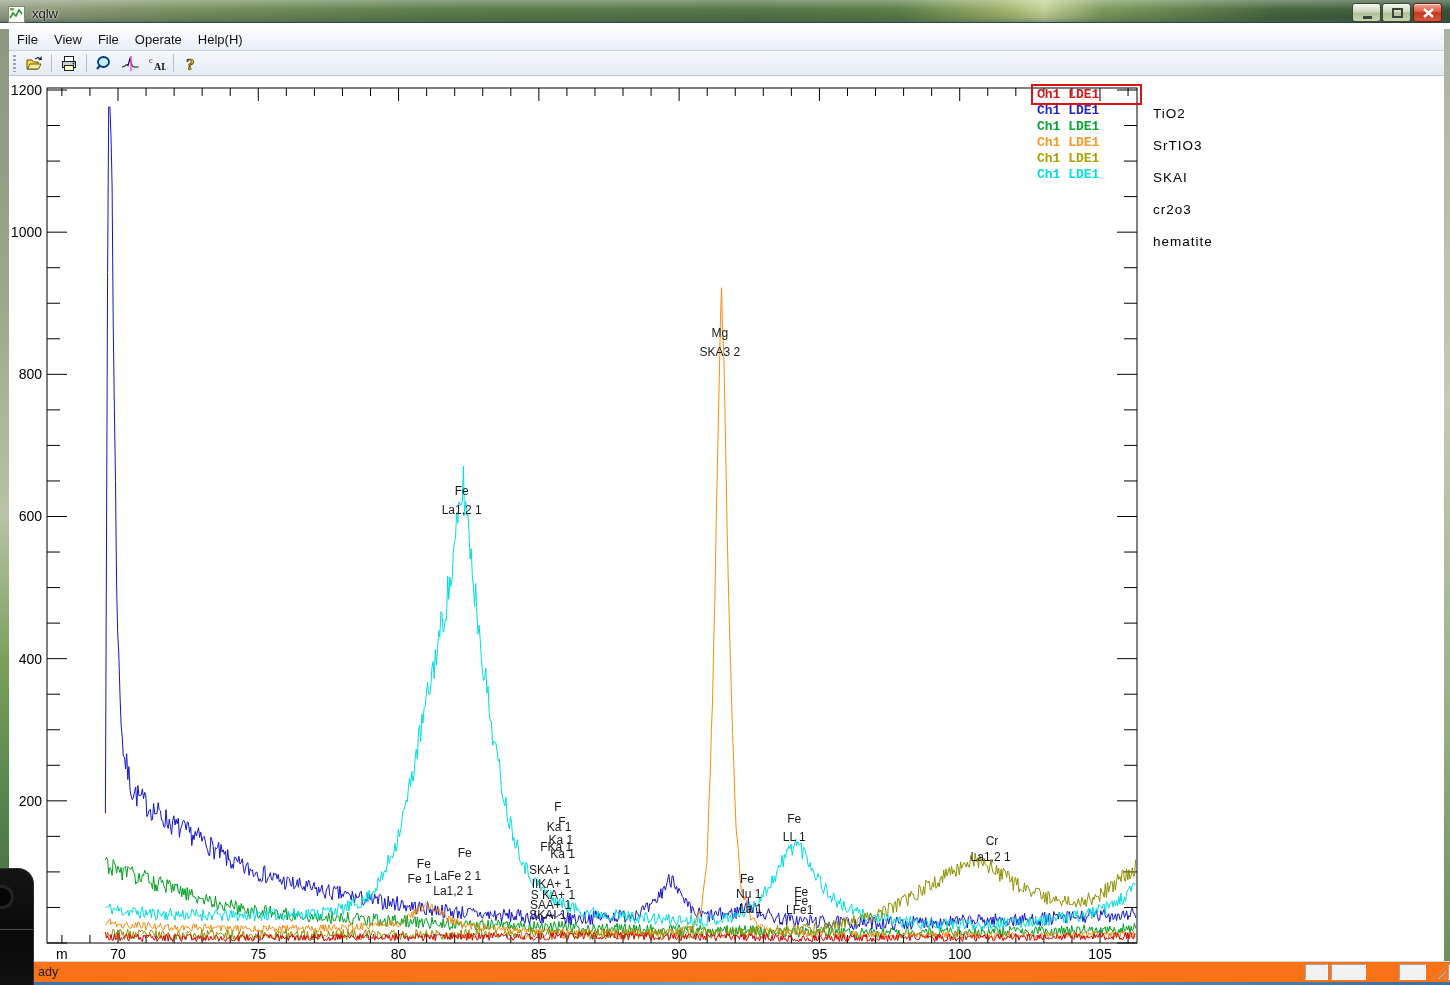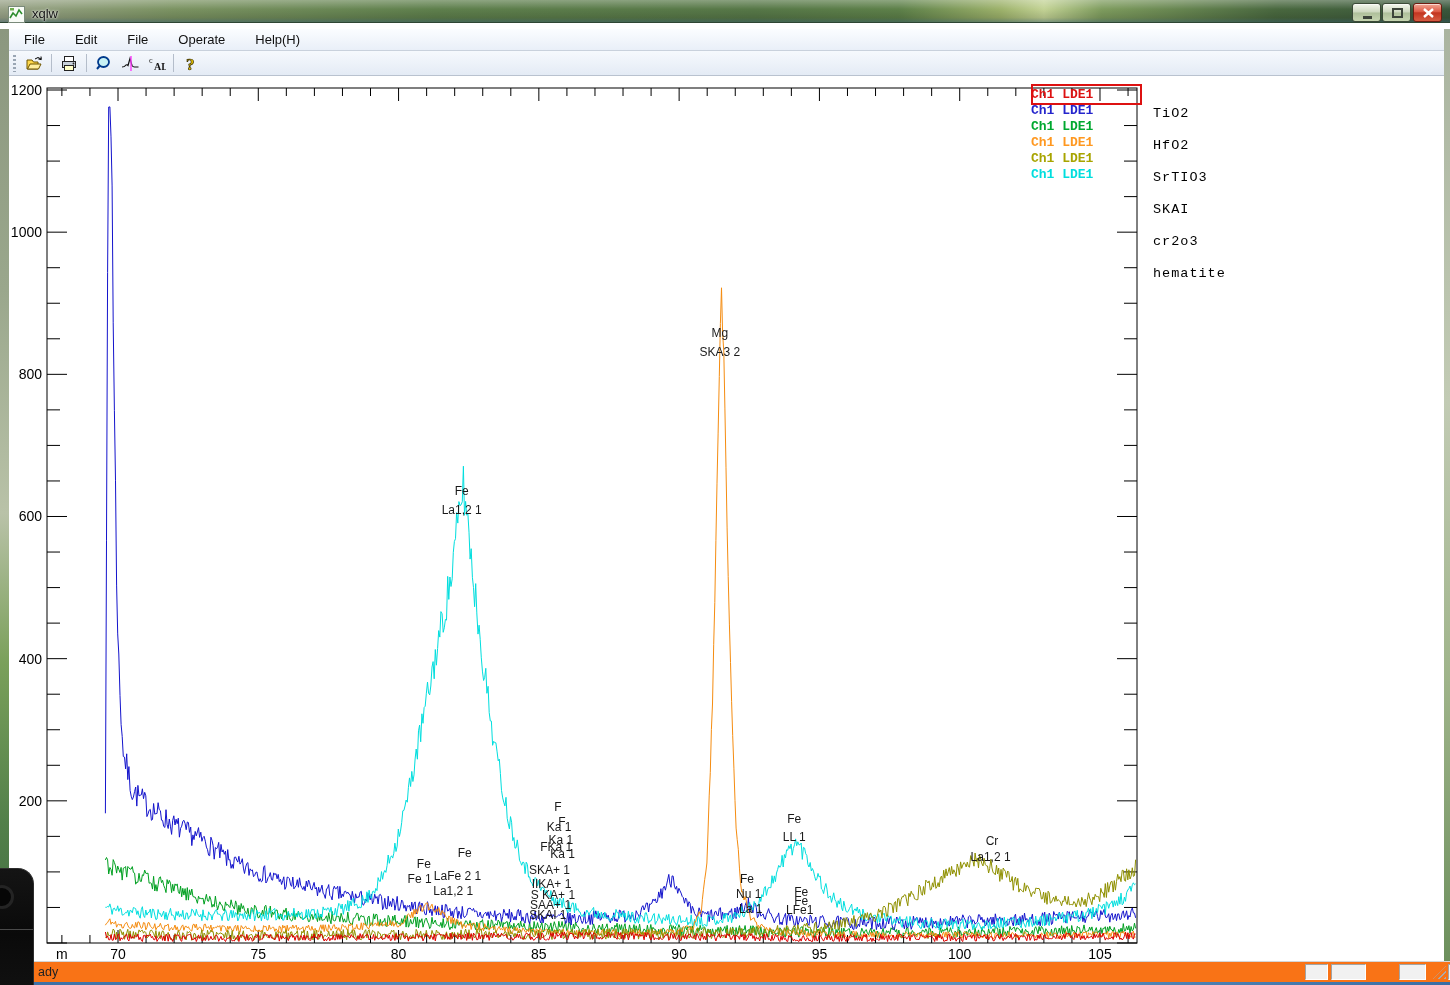--- a/index.html
+++ b/index.html
@@ -28,45 +28,45 @@
     background:linear-gradient(180deg,#8b977f,#9aa78c 28%,#b9c2a8 52%,#7aa05a 68%,#52804a 85%,#3f6a40); }
   .border-right { position:absolute; right:0; top:29px; width:6px; height:932px;
     background:linear-gradient(180deg,#aab4a0,#c2cbb4 40%,#9fb48a 70%,#6c8f5c); }
   .border-bottom{ position:absolute; left:0; bottom:0; width:1450px; height:3px;
     background:linear-gradient(90deg,#3a6ea5,#6fa0c8 50%,#3a6ea5); }
 
   
   .menubar { position:absolute; left:9px; top:29px; width:1435px; height:22px;
     background:linear-gradient(#fbfdff,#e9eff8); border-bottom:1px solid #c9d1dc;
     display:flex; align-items:center; font-size:13px; color:#111; }
-  .menu-item { padding:2px 15px; cursor:default; }
+  .menu-item { padding:2px 8px; cursor:default; }
 
   
   .toolbar { position:absolute; left:9px; top:51px; width:1435px; height:25px;
     background:linear-gradient(#f6f9fd,#e4ebf5); border-bottom:1px solid #b9c2cf;
     display:flex; align-items:center; }
   .tb-grip { width:3px; height:17px; margin:0 5px 0 4px;
     background:repeating-linear-gradient(180deg,#9aa6b4 0 2px,transparent 2px 4px); }
   .tb-btn { width:26px; height:22px; display:flex; align-items:center; justify-content:center; }
   .tb-sep { width:1px; height:18px; background:#b4bdca; margin:0 4px; }
 
   
   .client { position:absolute; left:9px; top:76px; width:1435px; height:885px; background:#fff; }
   .plot-svg { position:absolute; left:0; top:0; }
 
   
   .legend { position:absolute; left:1022px; top:9px; width:115px;
     font-family:"Liberation Mono","DejaVu Sans Mono",monospace; font-size:13px; font-weight:700; }
-  .legend-row { height:16px; line-height:20px; white-space:pre; }
+  .legend-row { height:16px; line-height:20px; padding-left:6px; white-space:pre; }
   .legend-select { position:absolute; left:0px; top:-1px; width:111px; height:21px;
     border:2px solid #dd1111; pointer-events:none; }
 
   
   .side-list { position:absolute; left:1144px; top:22px; width:260px;
-    font-family:Liberation Mono, monospace; font-size:13.5px; color:#000; }
+    font-family:Liberation Sans, sans-serif; font-size:13.5px; color:#000; }
   .side-item { height:32px; line-height:32px; letter-spacing:1px; }
 
   
   .statusbar { position:absolute; left:0; top:961px; width:1450px; height:37px;
     background:#f97316; border-top:1px solid #d5d5d5; font-size:12.5px; color:#222; }
   .status-msg { position:absolute; left:38px; top:3px; }
   .status-pane { position:absolute; top:2px; height:16px;
     border:1px solid; border-color:#a3a3a3 #ffffff #ffffff #a3a3a3; background:#f1f1f1;
     text-align:center; line-height:15px; }
   .sp1 { left:1305px; width:23px; }
@@ -111,21 +111,21 @@
       <path d="M10 5 L19 13 M19 5 L10 13" stroke="#fff" stroke-width="2.4"></path>
       </svg>
   </div>
 </div>
 
 <div class="border-left"></div>
 <div class="border-right"></div>
 
 <div class="menubar">
   <span class="menu-item">File</span>
-  <span class="menu-item">Edit</span>
+  <span class="menu-item">View</span>
   <span class="menu-item">File</span>
   <span class="menu-item">Operate</span>
   <span class="menu-item">Help(H)</span>
 </div>
 
 <div class="toolbar">
   <div class="tb-grip"></div>
 
   <div class="tb-btn">
     <svg width="19" height="17">
@@ -365,21 +365,20 @@
     <div class="legend-row" style="color: rgb(221, 17, 17);">Ch1 LDE1</div>
     <div class="legend-row" style="color: rgb(37, 37, 204);">Ch1 LDE1</div>
     <div class="legend-row" style="color: rgb(0, 168, 48);">Ch1 LDE1</div>
     <div class="legend-row" style="color: rgb(255, 152, 32);">Ch1 LDE1</div>
     <div class="legend-row" style="color: rgb(168, 164, 0);">Ch1 LDE1</div>
     <div class="legend-row" style="color: rgb(0, 222, 222);">Ch1 LDE1</div>
   </div>
 
   <div class="side-list">
     <div class="side-item">TiO2</div>
-    <div class="side-item">HfO2</div>
     <div class="side-item">SrTIO3</div>
     <div class="side-item">SKAI</div>
     <div class="side-item">cr2o3</div>
     <div class="side-item">hematite</div>
   </div>
 </div>
 
 <div class="statusbar">
   <span class="status-msg">ady</span>
   <span class="status-pane sp1"></span>

